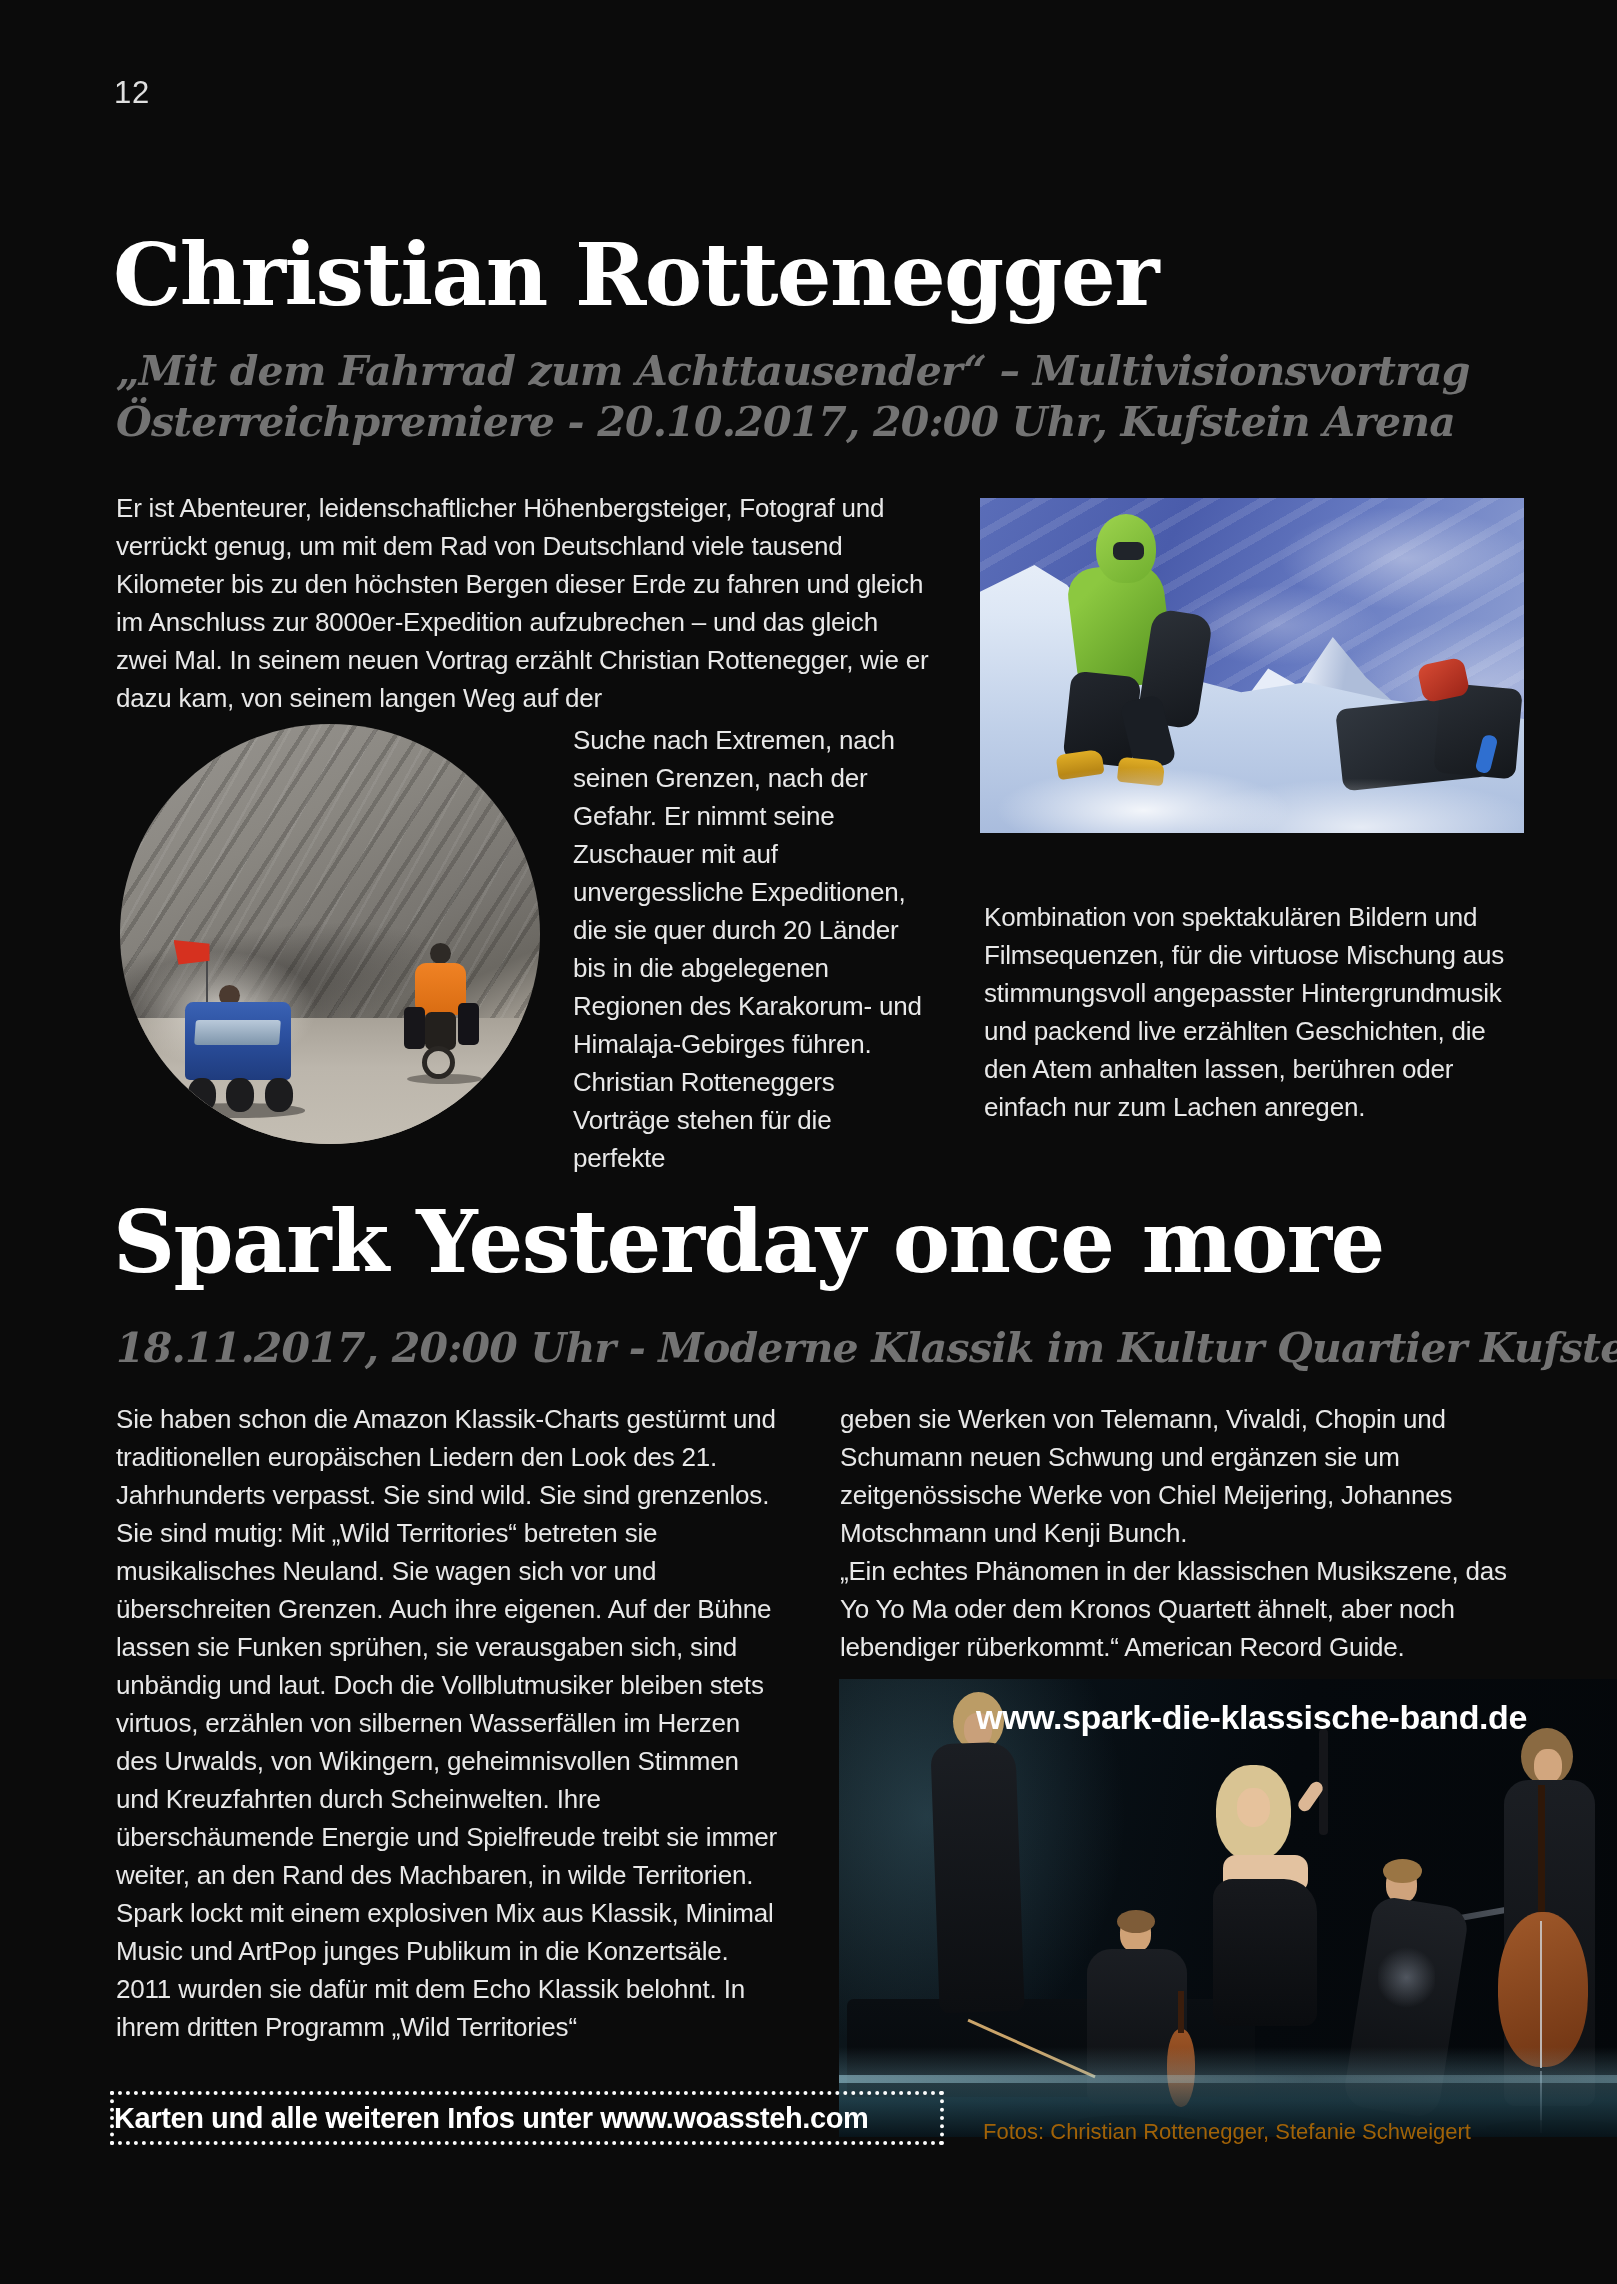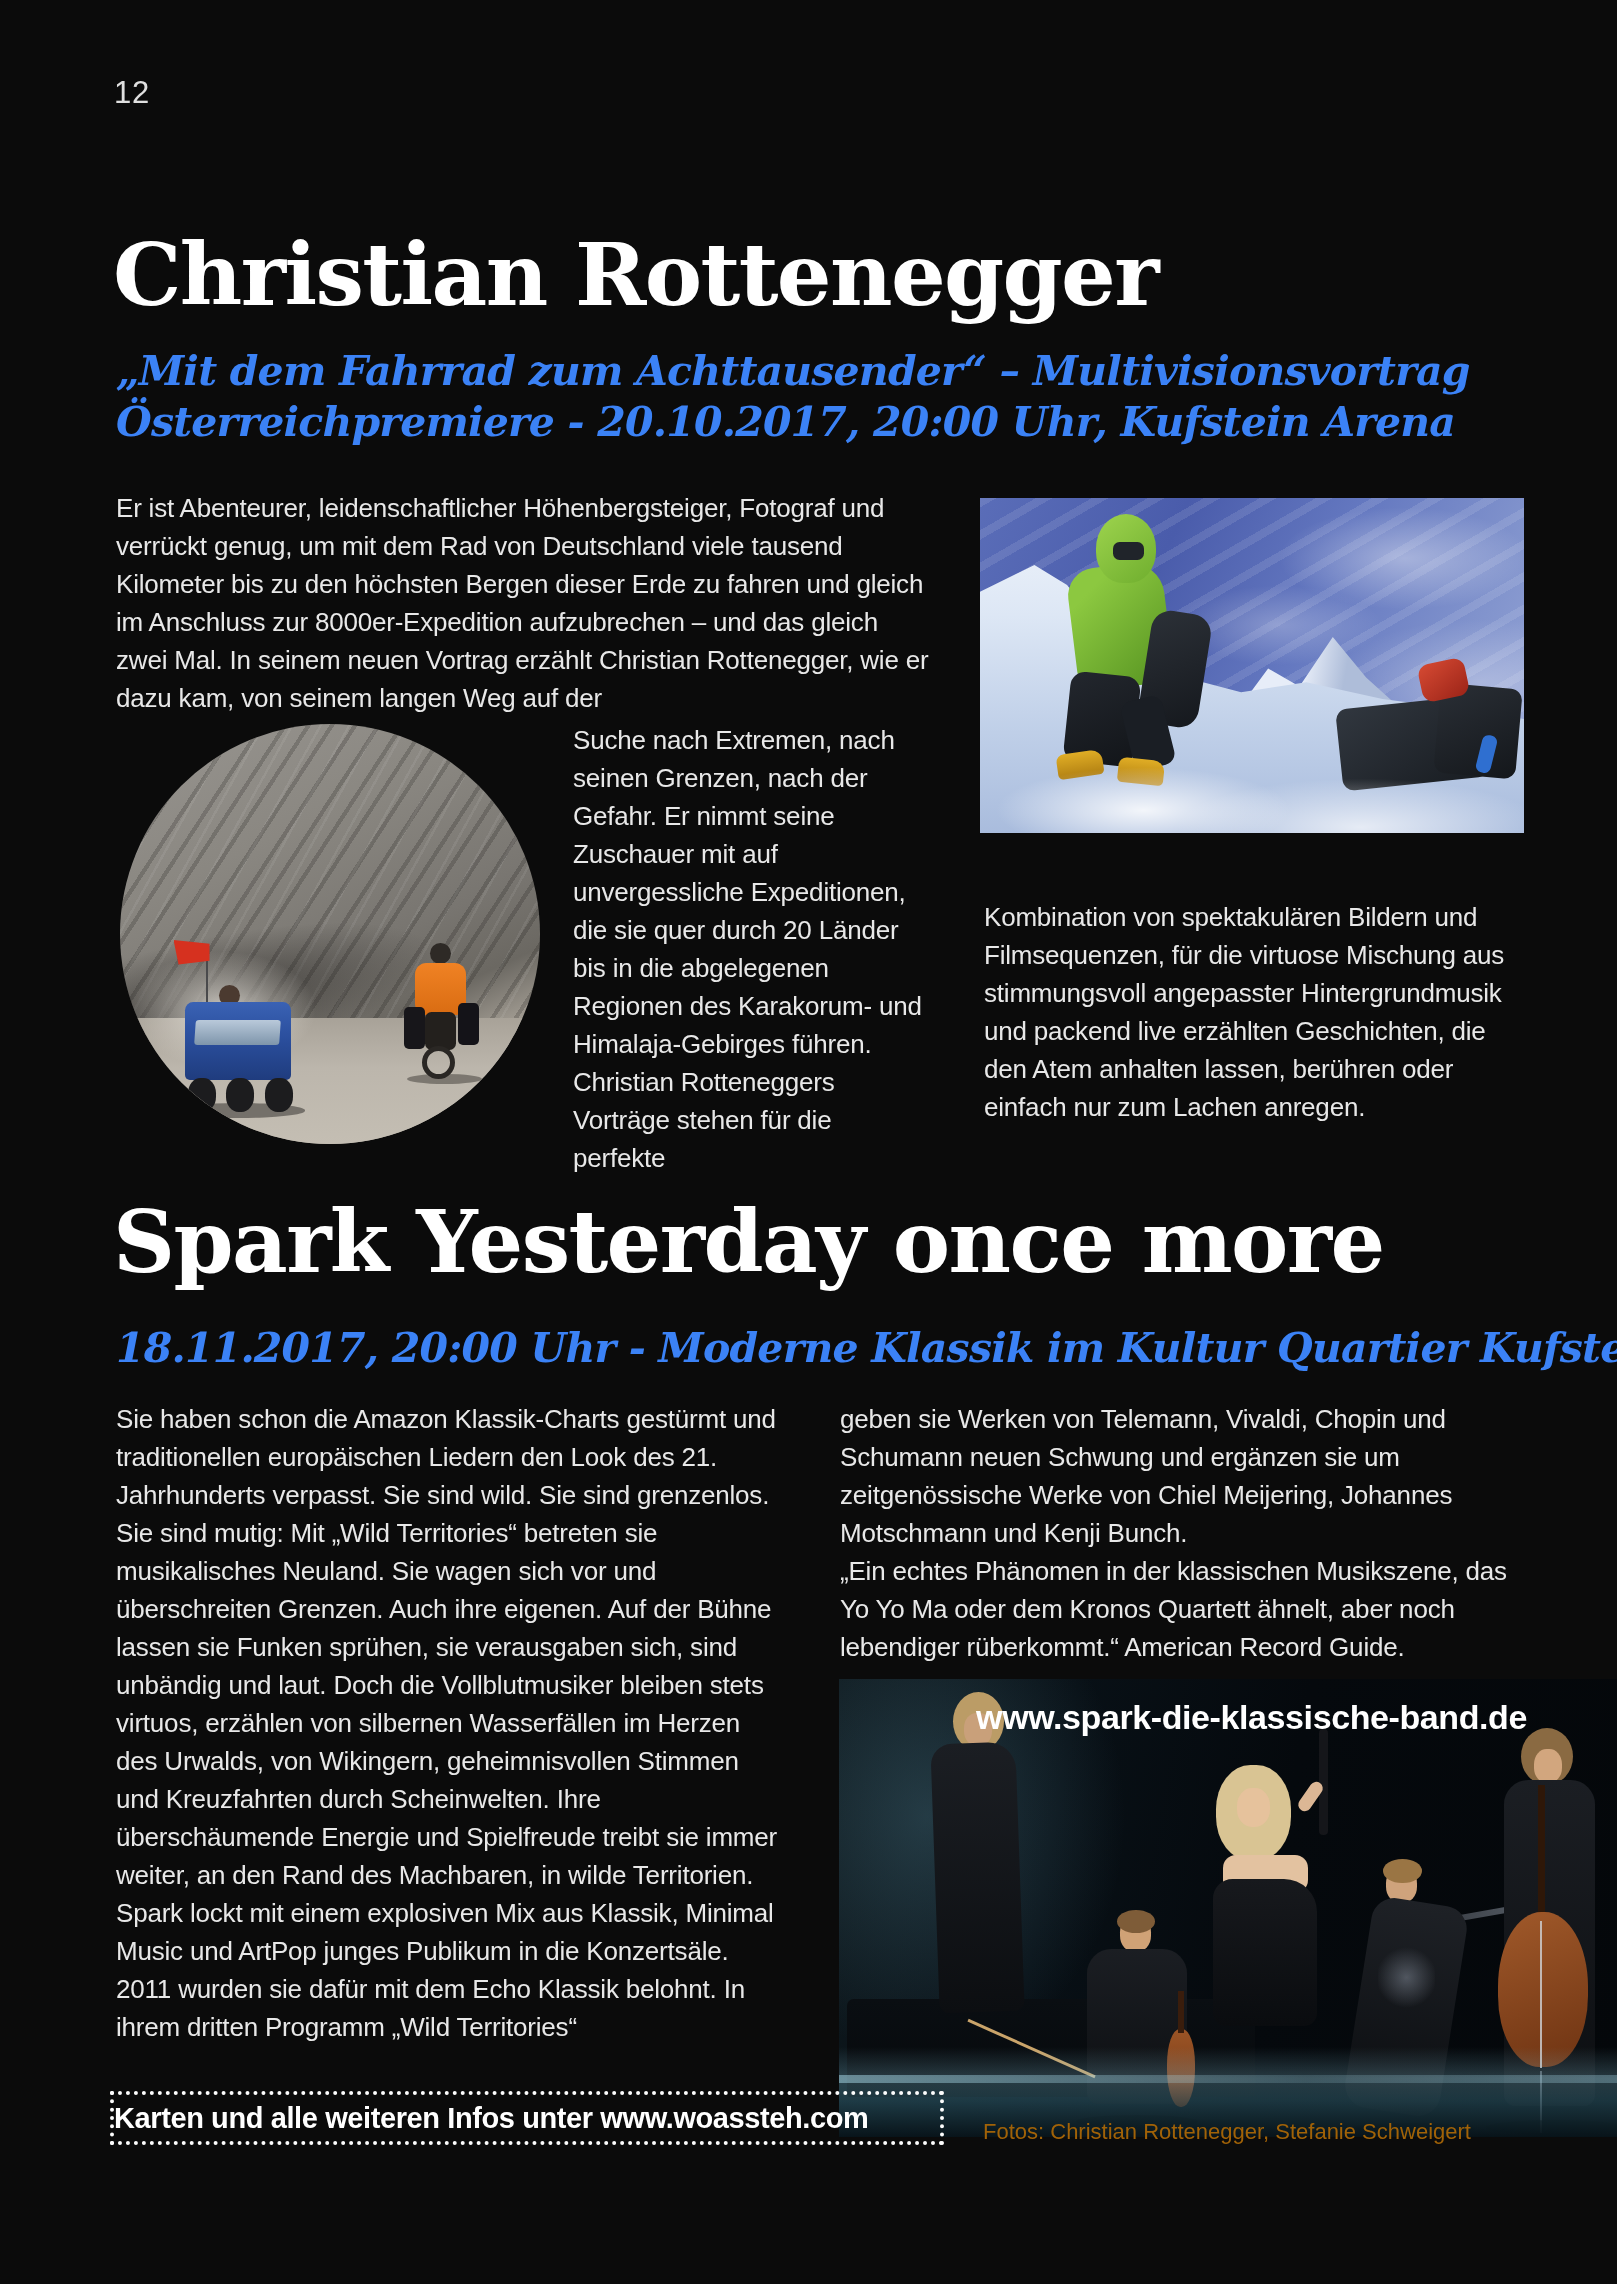--- a/index.html
+++ b/index.html
@@ -14,21 +14,21 @@
     font-size:31px; font-weight:300; color:#e0e0e0; letter-spacing:0.8px;
   }
   h1.headline {
     position:absolute; left:113px;
     font-family:"DejaVu Serif", serif; font-weight:700; color:#ffffff;
     font-size:86px; letter-spacing:-1.6px; line-height:1.05; white-space:nowrap;
   }
   .sub {
     position:absolute; left:116px;
     font-family:"DejaVu Serif", serif; font-style:italic; font-weight:700;
-    color:#3b82f6; font-size:41px; line-height:51px; letter-spacing:-0.8px; white-space:nowrap;
+    color:#737373; font-size:41px; line-height:51px; letter-spacing:-0.8px; white-space:nowrap;
   }
   .bodytext {
     font-size:26px; line-height:38px; letter-spacing:-0.2px; color:#e8e8e8;
     font-weight:300; text-align:left;
   }
   .a1-intro  { position:absolute; left:116px; top:489px;  width:820px; }
   .a1-beside { position:absolute; left:573px; top:721px;  width:356px; }
   .a1-right  { position:absolute; left:984px; top:898px; width:551px; }
   .a2-left   { position:absolute; left:116px; top:1400px; width:667px; }
   .a2-right  { position:absolute; left:840px; top:1400px; width:687px; }

